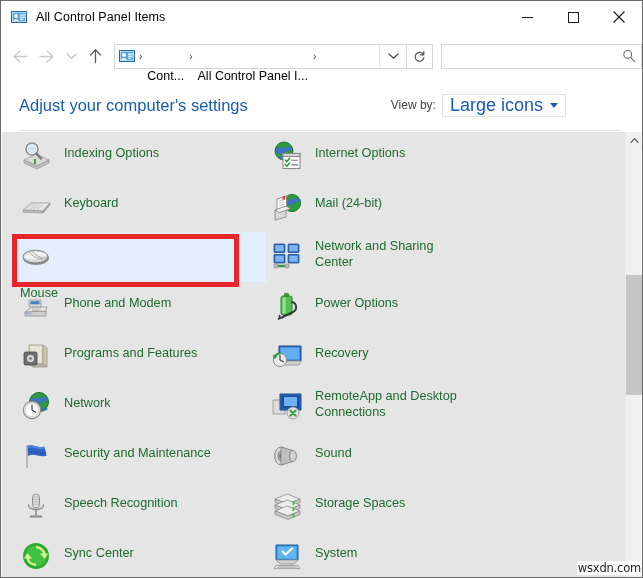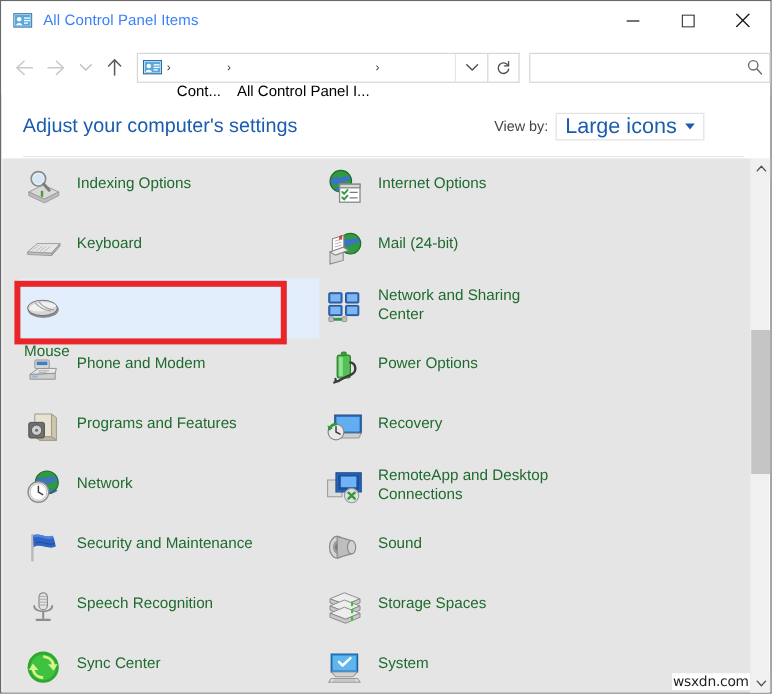--- a/index.html
+++ b/index.html
@@ -35,21 +35,21 @@
   .titlebar-icon {
     width: 16px;
     height: 16px;
     margin-left: 10px;
     margin-right: 9px;
     flex: 0 0 auto;
     position: relative;
   }
   .title-text {
     font-size: 12.5px;
-    color: #3b82f6;
+    color: #000000;
     letter-spacing: 0.1px;
     white-space: nowrap;
   }
   .winbtns {
     margin-left: auto;
     display: flex;
     height: 32px;
   }
   .winbtn {
     width: 46px;
@@ -174,21 +174,21 @@
   }
   .header-title {
     font-size: 16.5px;
     color: #1a5cae;
     white-space: nowrap;
   }
   .viewby-wrap {
     margin-left: auto;
     display: flex;
     align-items: center;
-    margin-right: 55px;
+    margin-right: 76px;
   }
   .viewby-label {
     font-size: 12px;
     color: #444444;
     margin-right: 6px;
   }
   .viewby-btn {
     border: 1px solid #e2e2e2;
     background: #ffffff;
     height: 23px;
@@ -311,21 +311,21 @@
     left: 0;
     top: 143px;
     width: 16px;
     height: 120px;
     background: #c5c5c5;
   }
 
   
   .watermark {
     position: absolute;
-    right: 17px;
+    right: 0;
     bottom: 2px;
     font-size: 11.5px;
     color: #222222;
     font-family: "DejaVu Sans", sans-serif;
     letter-spacing: -0.2px;
     background: #ffffff;
     padding: 0 1px;
     z-index: 8;
   }
 

